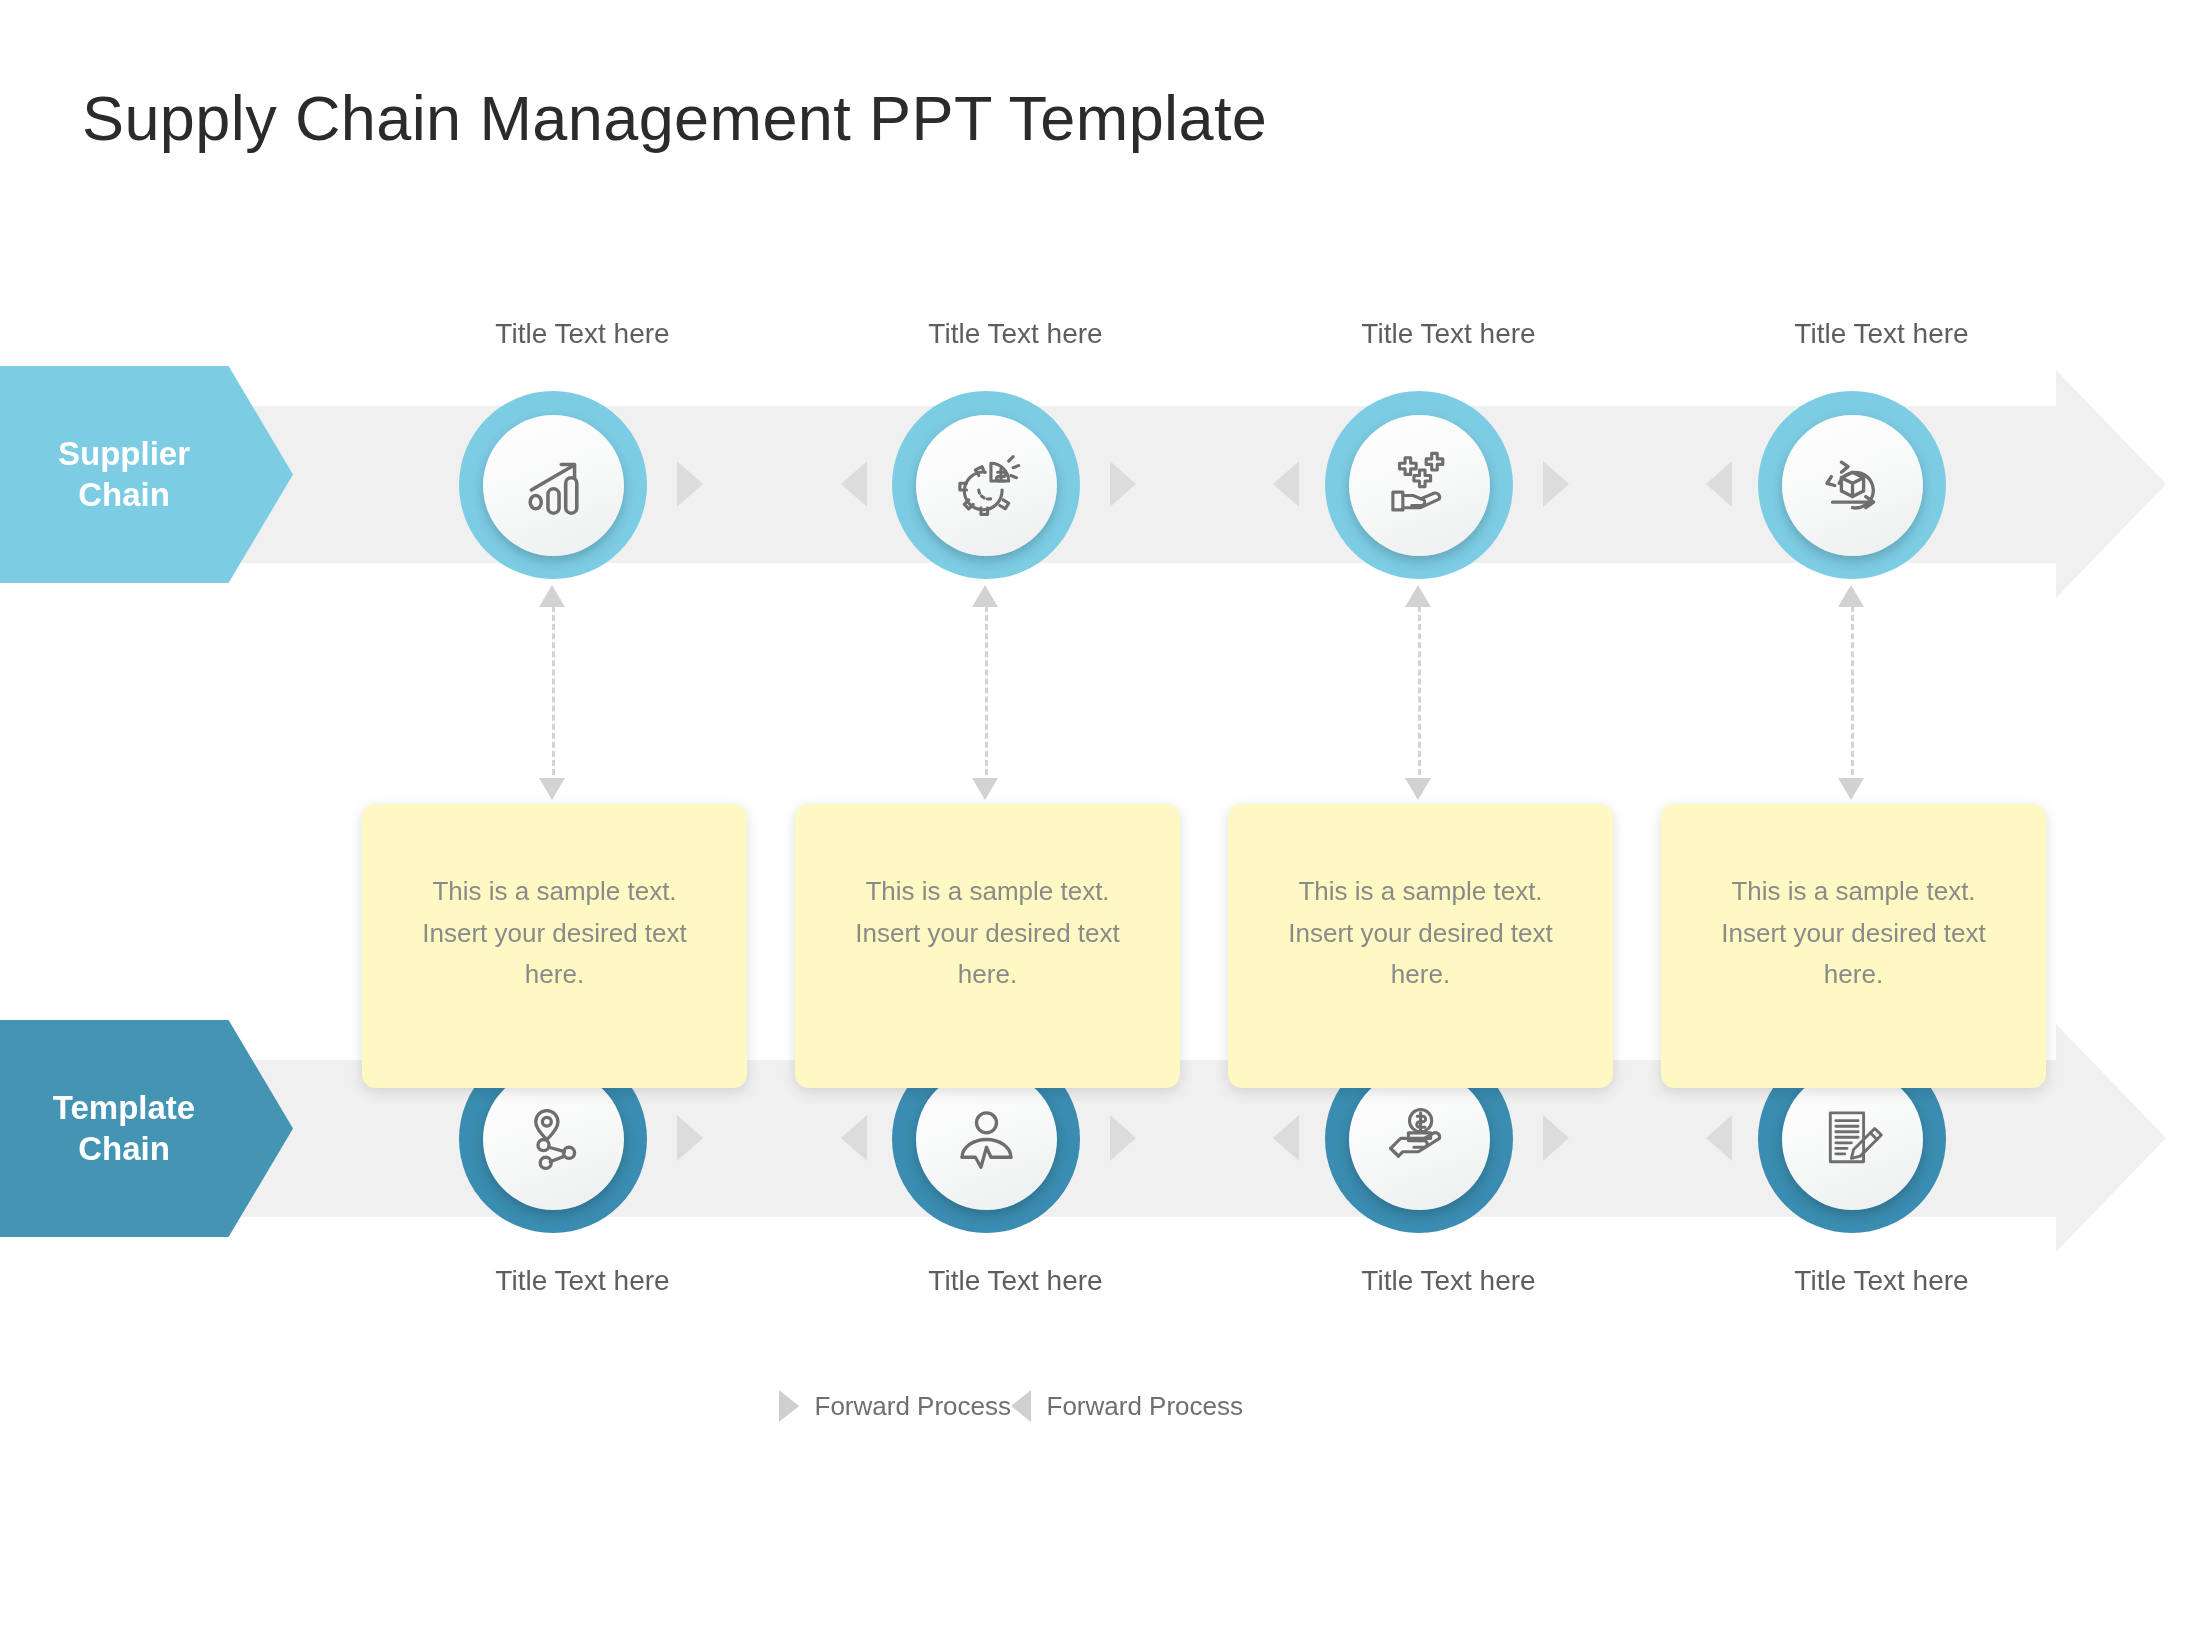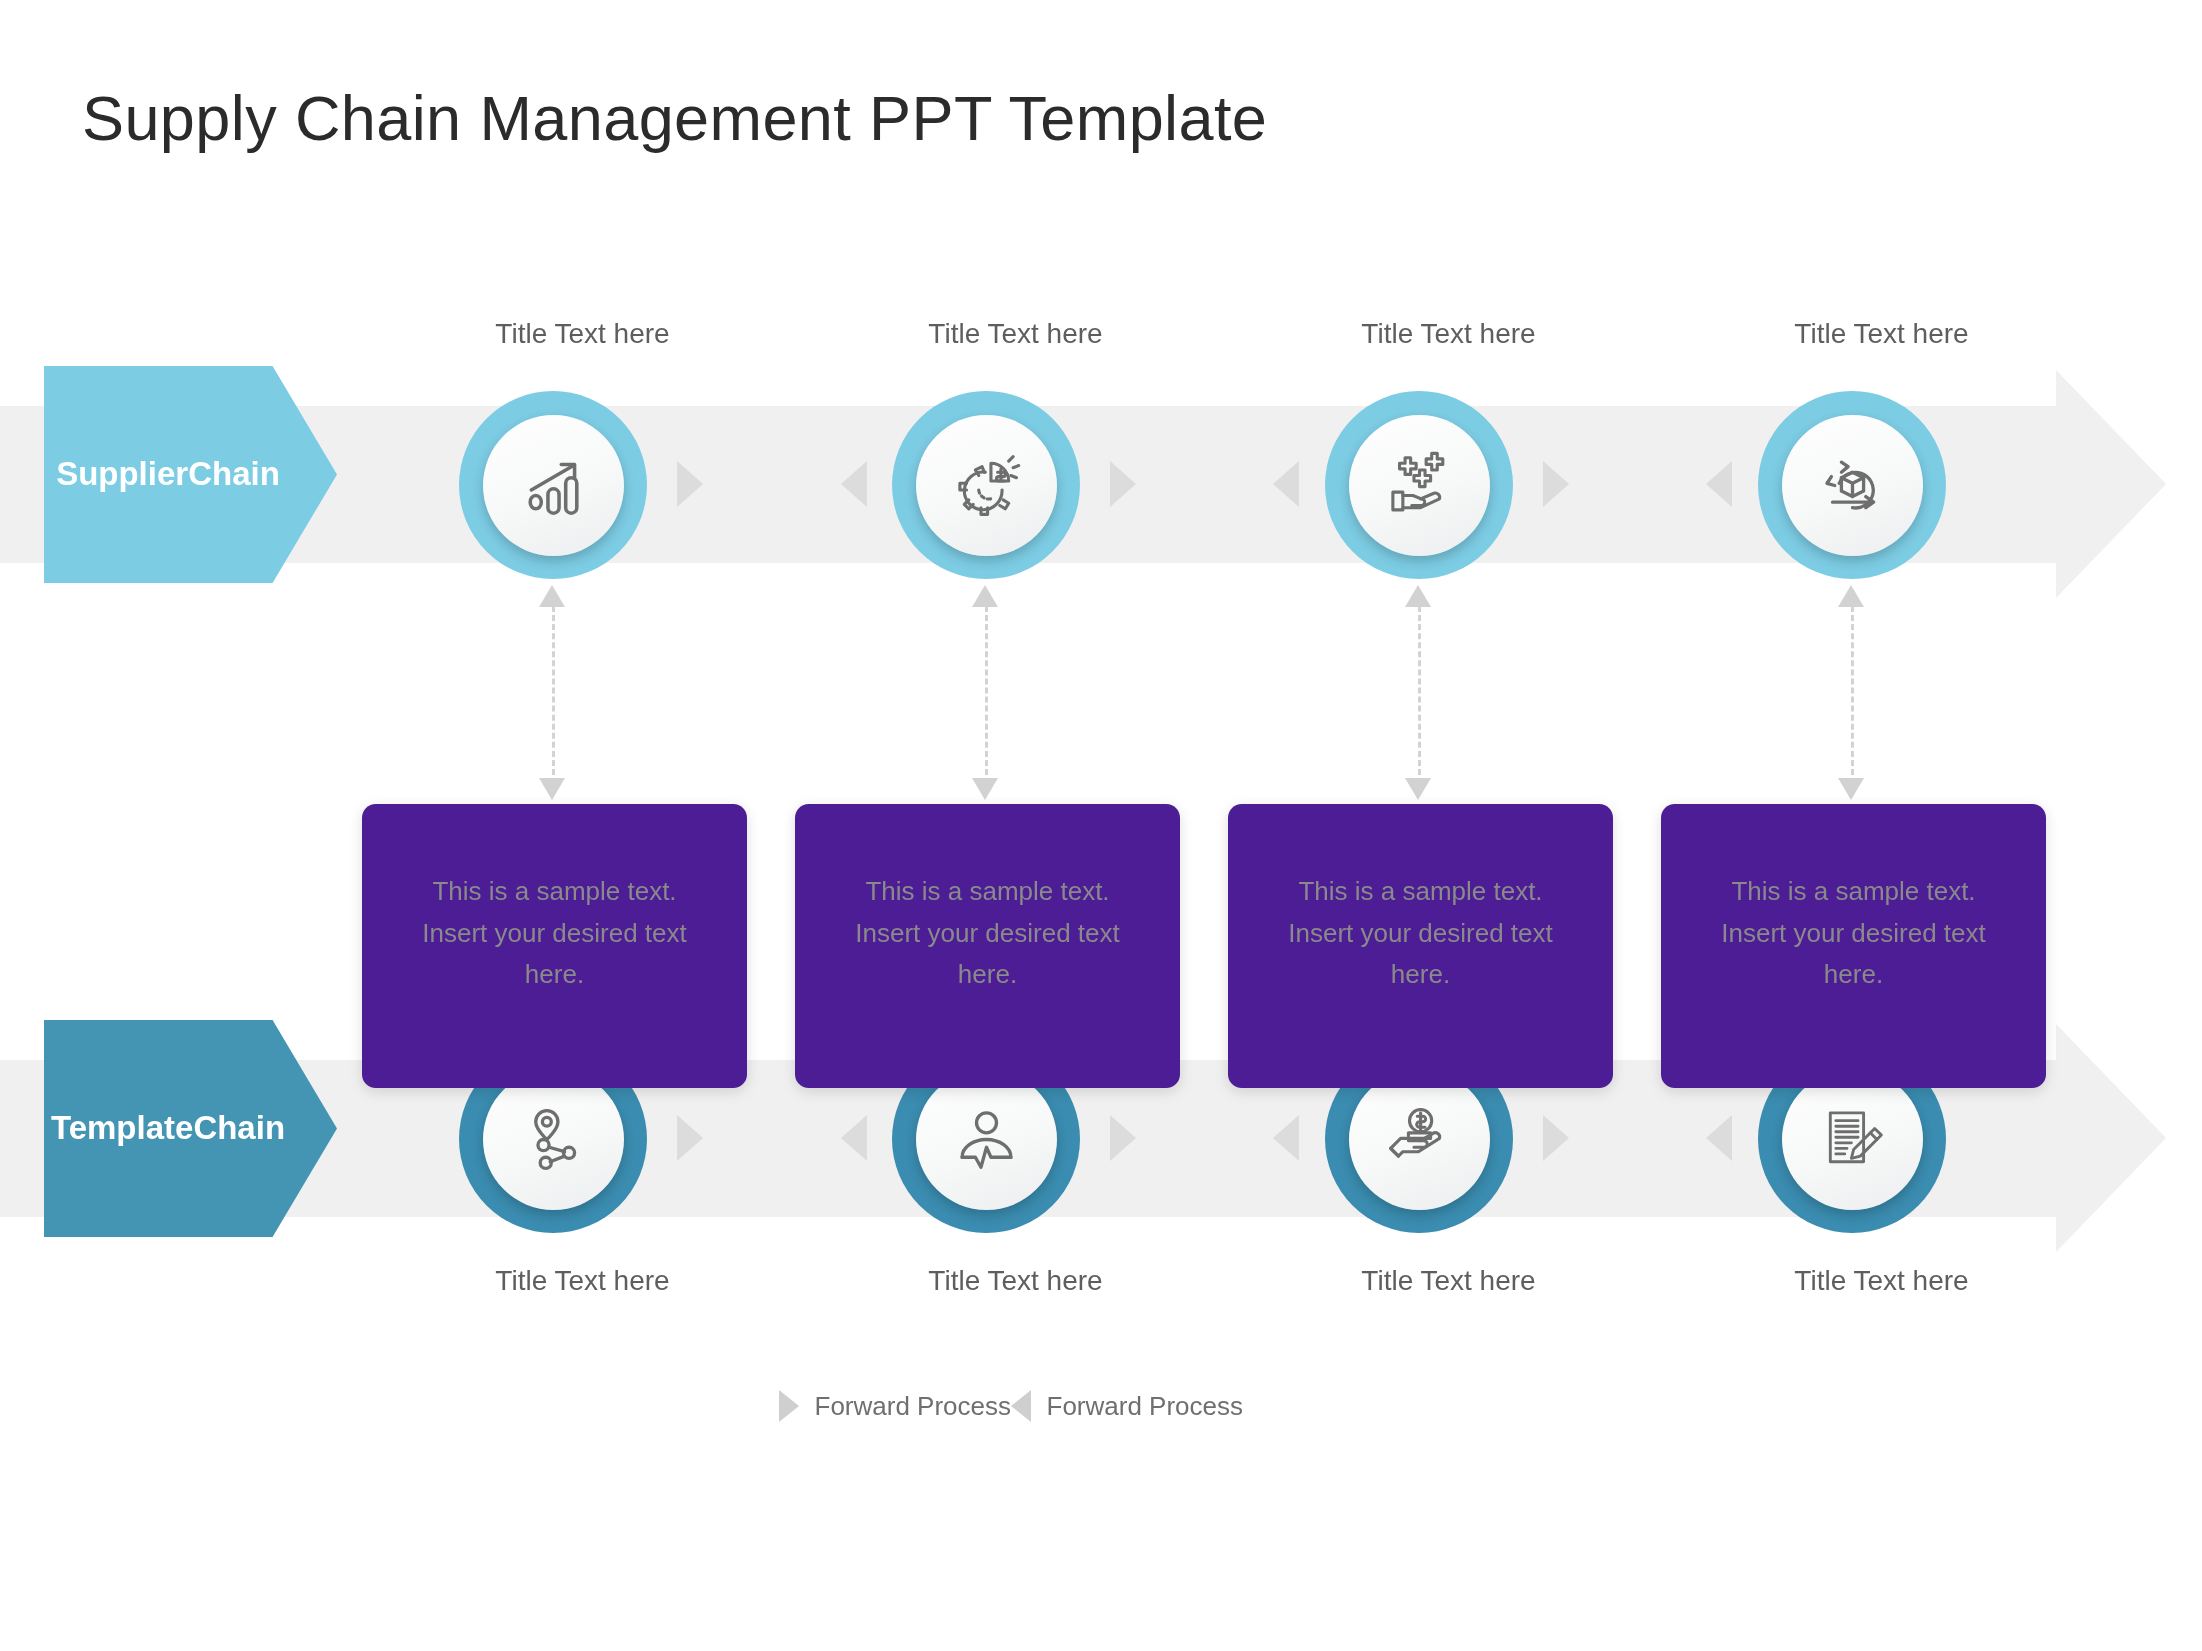--- a/index.html
+++ b/index.html
@@ -57,27 +57,26 @@
     position: absolute;
     left: 0;
     width: 293px;
     height: 217px;
     color: #ffffff;
     font-size: 33px;
     font-weight: 700;
     line-height: 1.22;
     text-align: center;
     display: flex;
-    flex-direction: row;
+    flex-direction: column;
     justify-content: center;
     align-items: center;
     clip-path: polygon(0 0, 78% 0, 100% 50%, 78% 100%, 0 100%);
     box-sizing: border-box;
     padding-right: 45px;
-    margin-left: 44px;
   }
   #chev-supplier {
     top: 366px;
     background: #7ccce4;
   }
   #chev-customer {
     top: 1020px;
     background: #4494b4;
   }
   .chev .chev-line { display: block; }
@@ -137,21 +136,21 @@
     border-top: 23px solid transparent;
     border-bottom: 23px solid transparent;
     border-right: 26px solid #dcdcdc;
   }
 
   
   .card {
     position: absolute;
     width: 385px;
     height: 284px;
-    background: #4c1d95;
+    background: #fef9c3;
     border-radius: 13.8px;
     box-shadow: 0 3.4px 13.8px rgba(0,0,0,0.13);
     box-sizing: border-box;
     padding: 67px 40px 0 40px;
     text-align: center;
     font-size: 26px;
     line-height: 1.60;
     color: #8a8a8a;
   }
 

